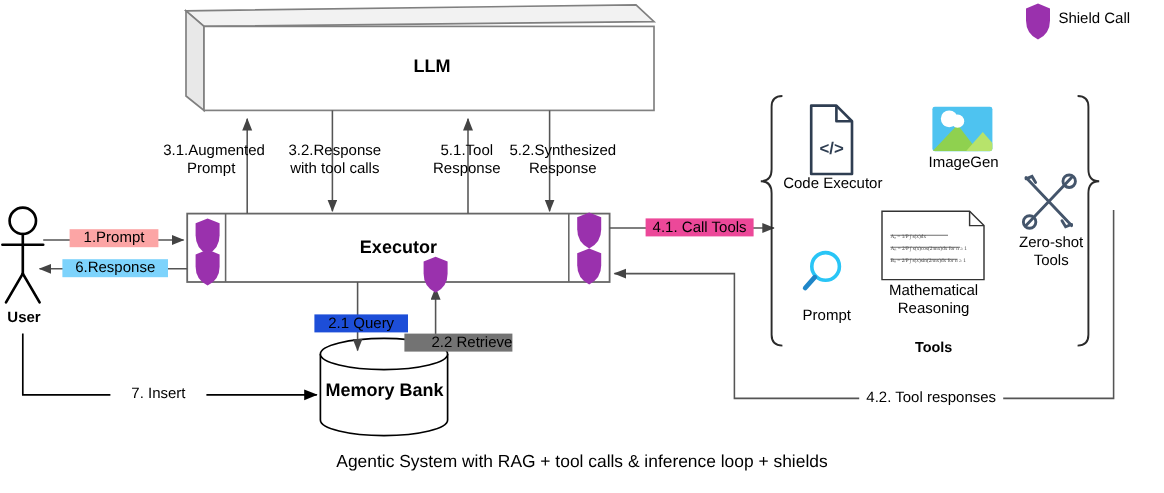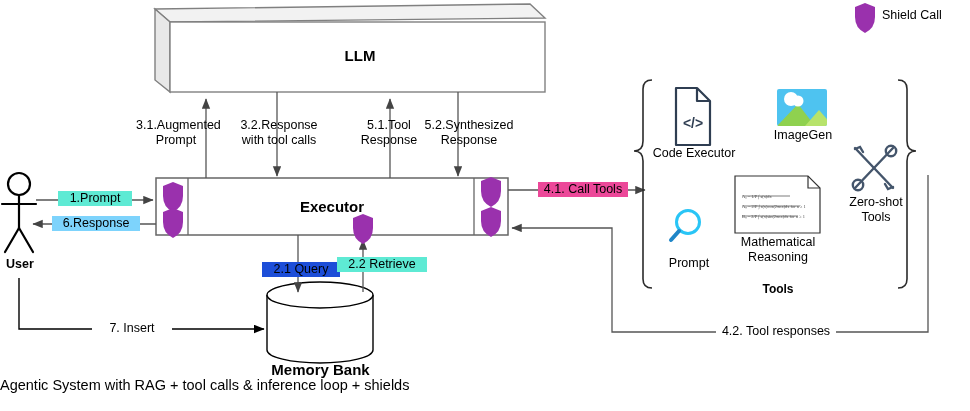--- a/index.html
+++ b/index.html
@@ -17,21 +17,21 @@
   .execdiv{stroke:#666;stroke-width:1.3;}
   .cyl{fill:#ffffff;stroke:#000;stroke-width:1.4;}
   .ln{stroke:#555;stroke-width:1.3;fill:none;}
   .lnk{stroke:#000;stroke-width:1.4;fill:none;}
   .brace{stroke:#2b2b2b;stroke-width:1.6;fill:none;}
   .actor{stroke:#000;stroke-width:2.2;fill:none;stroke-linecap:round;}
   .shield{fill:#9a31ad;}
   .title{font-size:15px;font-weight:bold;}
   .tlabel{font-size:12.5px;text-align:center;line-height:15px;}
   .mathdoc{fill:#fff;stroke:#333;stroke-width:1.2;}
-  .capt{position:absolute;left:0;width:970px;font-size:14.5px;}
+  .capt{position:absolute;left:0;width:970px;text-align:center;font-size:14.5px;}
 </style>
 </head>
 <body>
 
 <svg id="edges" viewBox="0 0 970 411">
   <defs>
     <marker id="ah" markerWidth="9" markerHeight="9" refX="7.5" refY="3.2" orient="auto">
       <path d="M0,0 L8,3.2 L0,6.4 z" fill="#000"></path>
     </marker>
     <marker id="ahg" markerWidth="9" markerHeight="9" refX="7.5" refY="3.2" orient="auto">
@@ -174,40 +174,40 @@
   </g>
   <g>
     <path class="shield" d="M855,7 l10,-4 l10,4 v10 q0,11 -10,16 q-10,-5 -10,-16 z"></path>
   </g>
 </svg>
 
 <div class="lbl title" style="left:310px;top:48px;width:100px;">LLM</div>
 
 <div class="lbl title" style="left:282px;top:199px;width:100px;">Executor</div>
 
-<div class="lbl title" style="left:268px;top:318px;width:105px;margin-top:44px;">Memory Bank</div>
+<div class="lbl title" style="left:268px;top:318px;width:105px;">Memory Bank</div>
 
 <div class="lbl bold" style="left:0px;top:257px;width:40px;">User</div>
 
 <div class="lbl bold" style="left:728px;top:282px;width:100px;font-size:12px;">Tools</div>
 
 <div class="lbl" style="left:136px;top:118px;width:80px;">3.1.Augmented
 Prompt</div>
 <div class="lbl" style="left:233px;top:118px;width:92px;">3.2.Response
 with tool calls</div>
 <div class="lbl" style="left:348px;top:118px;width:82px;">5.1.Tool
 Response</div>
 <div class="lbl" style="left:421px;top:118px;width:96px;">5.2.Synthesized
 Response</div>
 
-<div class="lbl" style="left:58px;top:191px;width:74px;background:#5eead4;">1.Prompt</div>
+<div class="lbl" style="left:58px;top:191px;width:74px;background:#fca5a5;">1.Prompt</div>
 <div class="lbl" style="left:52px;top:216px;width:88px;background:#7dd3fc;">6.Response</div>
 
 <div class="lbl" style="left:262px;top:262px;width:78px;background:#1d4ed8;">2.1 Query</div>
-<div class="lbl" style="left:337px;top:257px;width:90px;background:#5eead4;">2.2 Retrieve</div>
+<div class="lbl" style="left:337px;top:278px;width:90px;background:#737373;text-align:right;">2.2 Retrieve</div>
 
 <div class="lbl" style="left:92px;top:321px;width:80px;background:#fff;">7. Insert</div>
 
 <div class="lbl" style="left:538px;top:182px;width:90px;background:#ec4899;">4.1. Call Tools</div>
 <div class="lbl" style="left:716px;top:324px;width:120px;background:#fff;">4.2. Tool responses</div>
 
 <div class="lbl tlabel" style="left:648px;top:146px;width:92px;">Code Executor</div>
 <div class="lbl tlabel" style="left:762px;top:128px;width:82px;">ImageGen</div>
 <div class="lbl tlabel" style="left:838px;top:195px;width:76px;">Zero-shot Tools</div>
 <div class="lbl tlabel" style="left:656px;top:256px;width:66px;">Prompt</div>

